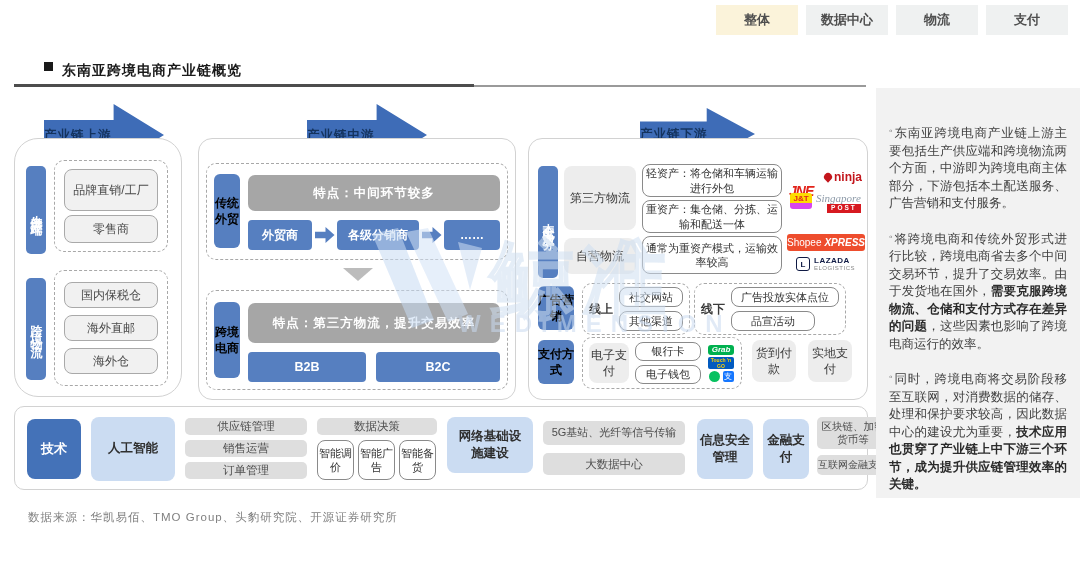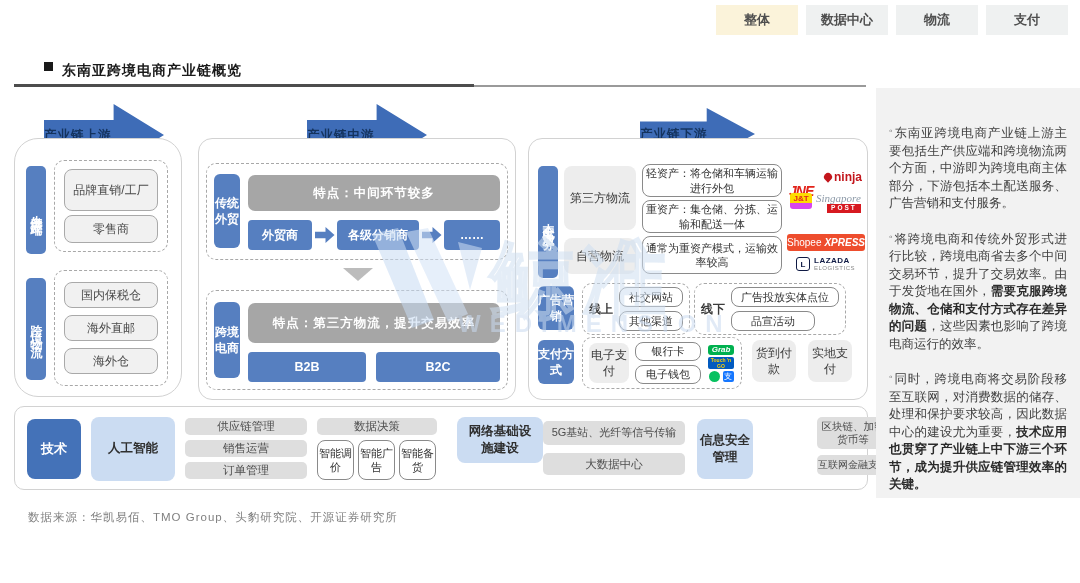--- a/index.html
+++ b/index.html
@@ -42,21 +42,21 @@
   
   .fat-arrow { position:absolute; background:#3e6cb7;
     clip-path: polygon(0% 26%,58% 26%,58% 0%,100% 50%,58% 100%,58% 74%,0% 74%); }
   .fat-arrow .lbl { position:absolute; left:0; top:50%; transform:translateY(-50%);
     width:62%; text-align:left; color:#14335e; font-weight:bold; font-size:12.5px; letter-spacing:1px; }
 
   
   .vlabel { position:absolute; background:#567fc0; color:#fff; border-radius:5px;
     display:flex; align-items:center; justify-content:center;
     writing-mode:vertical-rl; text-orientation:upright; font-size:12px; font-weight:bold; }
-  .vlabel2 { position:absolute; background:#567fc0; color:#ffffff; border-radius:6px;
+  .vlabel2 { position:absolute; background:#567fc0; color:#000000; border-radius:6px;
     display:flex; align-items:center; justify-content:center; text-align:center;
     font-size:12px; font-weight:bold; line-height:1.35; }
   .dashed { position:absolute; border:1px dashed #a8a8a8; border-radius:10px; }
   .itembox { background:#f1f1f1; border:1px solid #a9a9a9; border-radius:8px;
     display:flex; align-items:center; justify-content:center; font-size:12px; color:#4a4a4a; white-space:nowrap; }
   .graybar { position:absolute; background:#a6a6a6; color:#fff; border-radius:7px;
     display:flex; align-items:center; justify-content:center; font-size:12.5px; font-weight:bold; letter-spacing:1px; }
   .bluebox { background:#567fc0; color:#fff; border-radius:4px;
     display:flex; align-items:center; justify-content:center; font-size:12px; font-weight:bold; white-space:nowrap; }
   .flow-arrow { background:#567fc0; width:20px; height:16px; align-self:center;
@@ -260,26 +260,27 @@
     <div class="gbar" style="height:17px;">供应链管理</div>
     <div class="gbar" style="height:17px;">销售运营</div>
     <div class="gbar" style="height:17px;">订单管理</div>
   </div>
   <div class="gbar abs" style="left:302px; top:11px; width:120px; height:17px;">数据决策</div>
   <div class="abs" style="left:302px; top:33px; width:120px; display:flex; gap:4px;">
     <div class="whitebox" style="width:37px; height:40px;">智能调价</div>
     <div class="whitebox" style="width:37px; height:40px;">智能广告</div>
     <div class="whitebox" style="width:37px; height:40px;">智能备货</div>
   </div>
-  <div class="lightblue" style="left:432px; top:10px; width:86px; height:46px; padding:0 6px;margin-left:10px;">网络基础设施建设</div>
+  <div class="lightblue" style="left:432px; top:10px; width:86px; height:56px; padding:0 6px;">网络基础设施建设</div>
   <div class="abs" style="left:528px; top:14px; width:142px; display:flex; flex-direction:column; gap:8px;">
     <div class="gbar" style="height:24px; font-size:11px;">5G基站、光纤等信号传输</div>
     <div class="gbar" style="height:22px;">大数据中心</div>
   </div>
   <div class="lightblue" style="left:682px; top:12px; width:56px; height:60px;">信息安全管理</div>
+  <div class="lightblue" style="left:748px; top:12px; width:46px; height:60px;">金融支付</div>
   <div class="abs" style="left:780px; top:10px; width:72px; display:flex; flex-direction:column; gap:6px; margin-left:22px;">
     <div class="gbar" style="height:32px; font-size:10.5px; white-space:normal; padding:0 3px;">区块链、加密货币等</div>
     <div class="gbar" style="height:20px; font-size:10px;">互联网金融支付</div>
   </div>
 </div>
 
 <div class="source">数据来源：华凯易佰、TMO Group、头豹研究院、开源证券研究所</div>
 
 <div class="sidebar">
   <p><span class="mk">◦</span><span>东南亚跨境电商产业链上游主要包括生产供应端和跨境物流两个方面，中游即为跨境电商主体部分，下游包括本土配送服务、广告营销和支付服务。</span><span class="b"></span><span></span></p>

